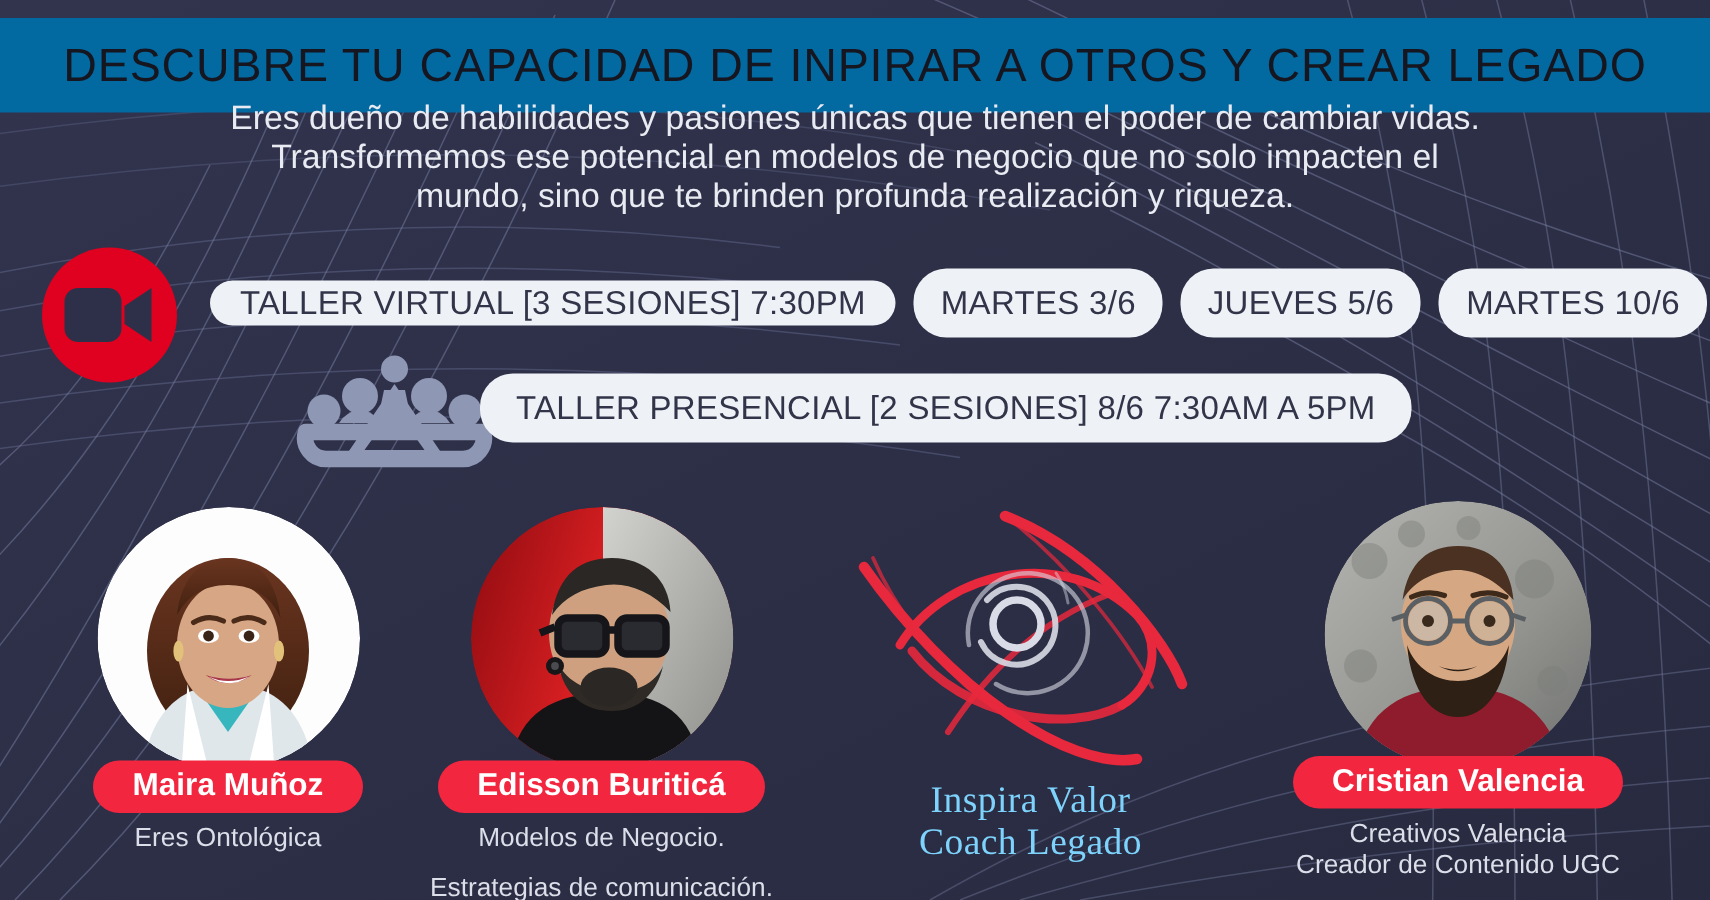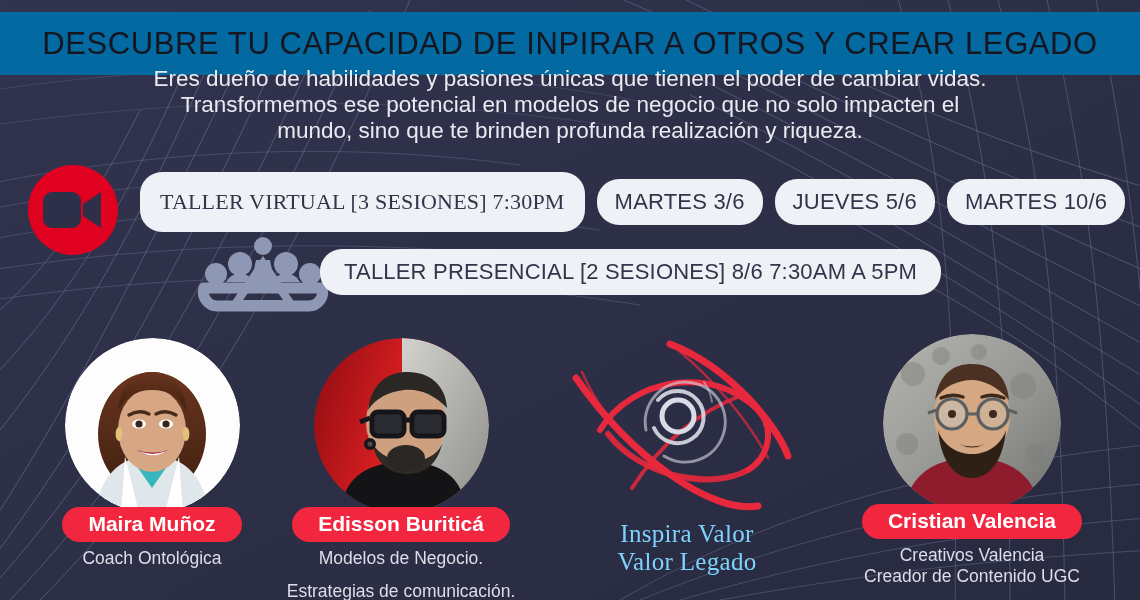--- a/index.html
+++ b/index.html
@@ -78,21 +78,21 @@
   .row-virtual {
     position: absolute;
     left: 140px;
     top: 179px;
     height: 46px;
     display: flex;
     align-items: center;
     gap: 12px;
     z-index: 5;
   }
-  .pill-virtual { height: 60px; padding: 0 20px; font-family: Liberation Serif, serif; }
+  .pill-virtual { height: 30px; padding: 0 20px; }
   .pill-date    { height: 46px; padding: 0 18px; }
 
   .pill-presencial {
     position: absolute;
     left: 320px;
     top: 249px;
     height: 46px;
     padding: 0 24px;
     z-index: 5;
   }
@@ -306,21 +306,21 @@
           <path d="M72,112 q15,11 31,0 q-15,5 -31,0 Z" fill="#a8364a"></path>
           <path d="M74,113 q13,6 27,0 q-13,9 -27,0 Z" fill="#ffffff"></path>
           <ellipse cx="54" cy="96" rx="3.4" ry="7" fill="#e2c27a"></ellipse>
           <ellipse cx="121" cy="96" rx="3.4" ry="7" fill="#e2c27a"></ellipse>
         </g>
       </svg>
     </div>
     <div style="margin-top:-6px;">
       <span class="name-badge">Maira Muñoz</span>
     </div>
-    <div class="role">Coach Ontológica</div>
+    <div class="role">Eres Ontológica</div>
   </div>
 
   <div class="speaker" style="left:277px; top:338px; width:248px;">
     <div class="avatar" style="width:175px;height:175px;">
       <svg width="175" height="175" viewBox="0 0 175 175">
         <defs>
           <clipPath id="ce">
               <circle cx="87.5" cy="87.5" r="87.5"></circle>
             </clipPath>
           <linearGradient id="redBg" x1="0" y1="0" x2="1" y2="0.3">
@@ -371,21 +371,21 @@
         <path d="M116,12 C150,40 186,82 206,120" stroke-width="2.5" opacity="0.7"></path>
       </g>
       <g fill="none" stroke="#d9dbe6" stroke-linecap="round">
         <circle cx="116" cy="78" r="16" stroke-width="5"></circle>
         <path d="M96,62 a26,26 0 1 1 -4,28" stroke-width="4" opacity="0.9"></path>
         <path d="M84,92 a40,40 0 1 1 18,26" stroke-width="3" opacity="0.6"></path>
         <path d="M142,44 a48,48 0 0 1 8,20" stroke-width="2" opacity="0.45"></path>
       </g>
     </svg>
     <div class="logo-text">Inspira Valor</div>
-    <div class="logo-text" style="margin-top:0;">Valor Legado</div>
+    <div class="logo-text" style="margin-top:0;">Coach Legado</div>
   </div>
 
   <div class="speaker" style="left:848px; top:334px; width:248px;">
     <div class="avatar" style="width:178px;height:178px;">
       <svg width="178" height="178" viewBox="0 0 178 178">
         <defs>
           <clipPath id="cc">
               <circle cx="89" cy="89" r="89"></circle>
             </clipPath>
           <linearGradient id="stoneBg" x1="0" y1="0" x2="1" y2="1">

